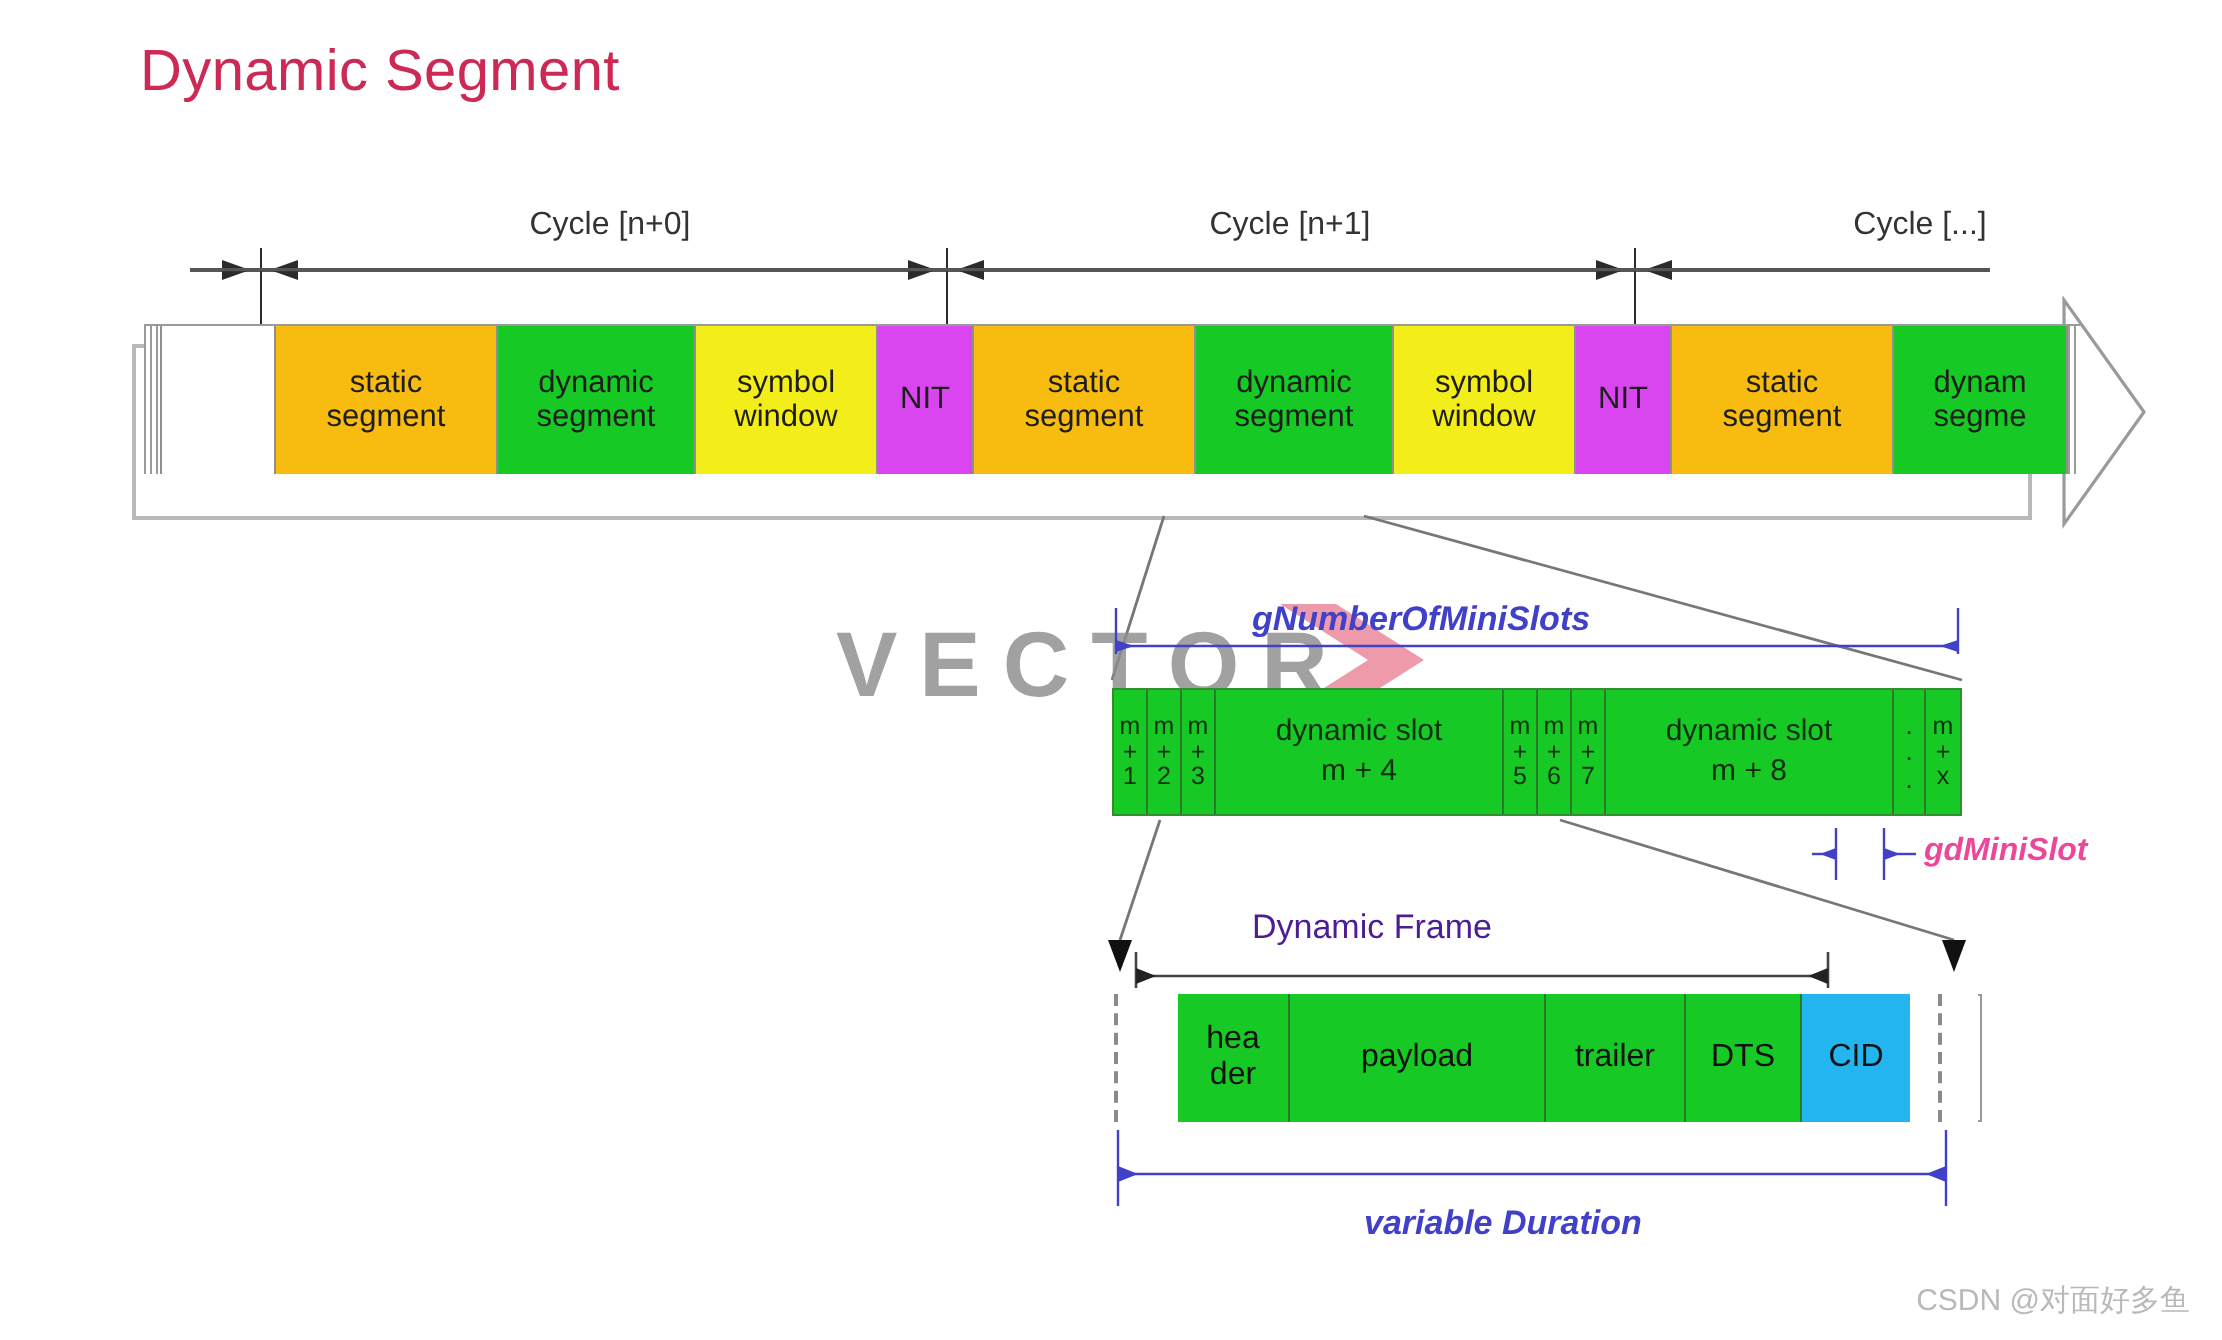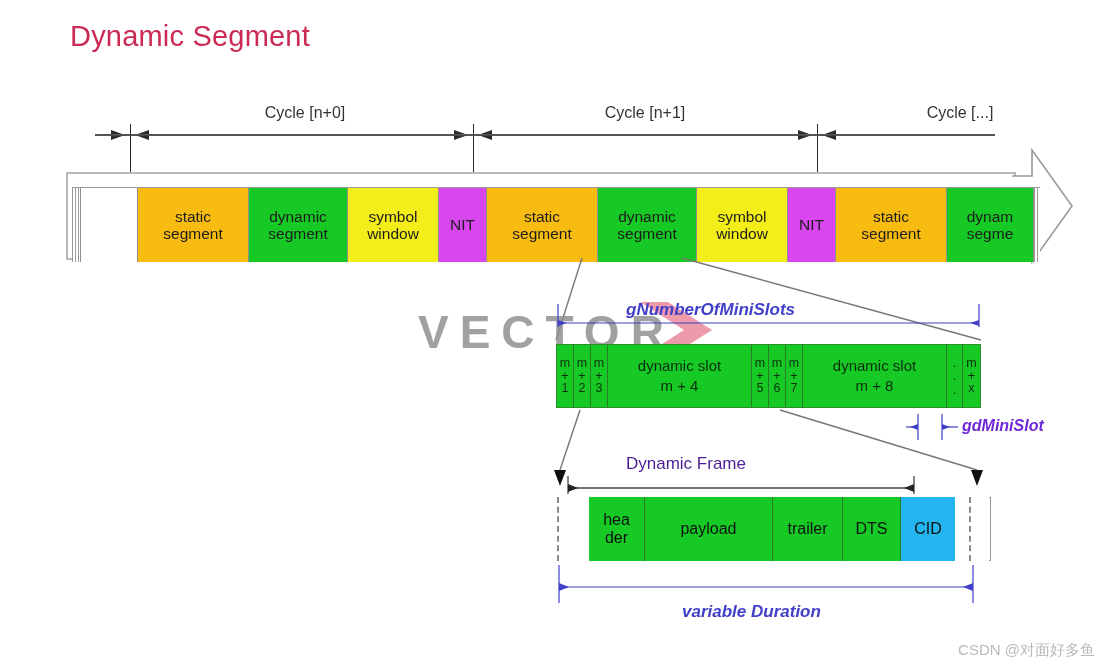--- a/index.html
+++ b/index.html
@@ -20,21 +20,21 @@
   
   #cycles{position:absolute;left:95px;top:104px;width:900px;height:60px;}
   .cyc-label{position:absolute;top:0px;font-size:16px;color:#333;text-align:center;
              white-space:nowrap;}
   .tickline{position:absolute;top:20px;width:1px;height:58px;background:#2b2b2b;}
   .axis{position:absolute;top:30px;height:2px;background:#555;}
 
   
   #barouter{position:absolute;left:66px;top:172px;width:950px;height:88px;
             border:2px solid #b9b9b9;background:#fff;box-sizing:border-box;}
-  #barinner{position:absolute;left:72px;top:187px;height:54px;display:flex;
+  #barinner{position:absolute;left:72px;top:162px;height:54px;display:flex;
             border-top:1px solid #9a9a9a;border-bottom:1px solid #9a9a9a;box-sizing:border-box;}
   .brk{width:3px;height:74px;border-left:1px solid #9a9a9a;box-sizing:border-box;background:#fff;}
   .seg{display:flex;align-items:center;justify-content:center;text-align:center;
        font-size:15.5px;line-height:1.12;color:#1d1d1d;border-right:1px solid #8f8f8f;
        border-left:1px solid #8f8f8f;box-sizing:border-box;height:74px;
        margin-left:-1px;padding:0 2px;}
   .seg span{display:block;}
   .c-static{background:#f8bc10;}
   .c-dynamic{background:#16c924;}
   .c-symbol{background:#f3ed19;}
@@ -49,21 +49,21 @@
   #mini{position:absolute;left:556px;top:344px;height:64px;display:flex;
         border:1px solid #2f8f2f;box-sizing:border-box;background:#16c924;}
   .ms{background:#16c924;border-right:1px solid #2a7a2a;box-sizing:border-box;
       display:flex;align-items:center;justify-content:center;text-align:center;
       font-size:13px;line-height:1.02;color:#0d2f0d;height:100%;}
   .ms.narrow{width:17px;flex:0 0 17px;font-size:12.5px;}
   .ms.dots{width:16px;flex:0 0 16px;letter-spacing:0;}
   .ms.wide{flex:1 1 auto;font-size:15px;line-height:1.35;}
   .ms span{display:block;}
   .ms.last{border-right:none;}
-  #gdmini-label{position:absolute;left:962px;top:417px;font-size:16px;color:#6d28d9;
+  #gdmini-label{position:absolute;left:962px;top:417px;font-size:16px;color:#ec4899;
                 font-style:italic;font-weight:700;white-space:nowrap;}
   #gdmini-mark{position:absolute;left:906px;top:412px;width:60px;height:30px;}
 
   
   #df-label{position:absolute;left:626px;top:454px;font-size:17px;color:#4c1d95;}
   #df-arrow{position:absolute;left:566px;top:476px;width:350px;height:18px;}
   #dframe-outer{position:absolute;left:541px;top:497px;width:450px;height:64px;
                 border:1px solid #9a9a9a;background:#fff;box-sizing:border-box;}
   #dframe{position:absolute;left:541px;top:497px;height:64px;display:flex;box-sizing:border-box;}
   .dfcell{display:flex;align-items:center;justify-content:center;text-align:center;

